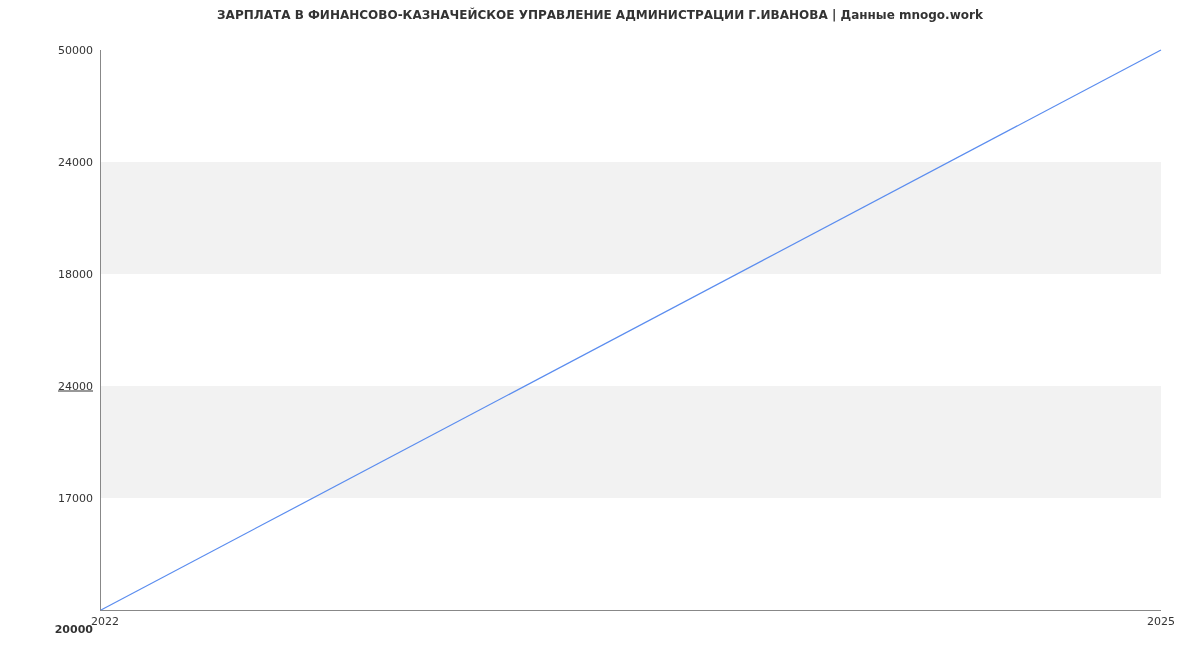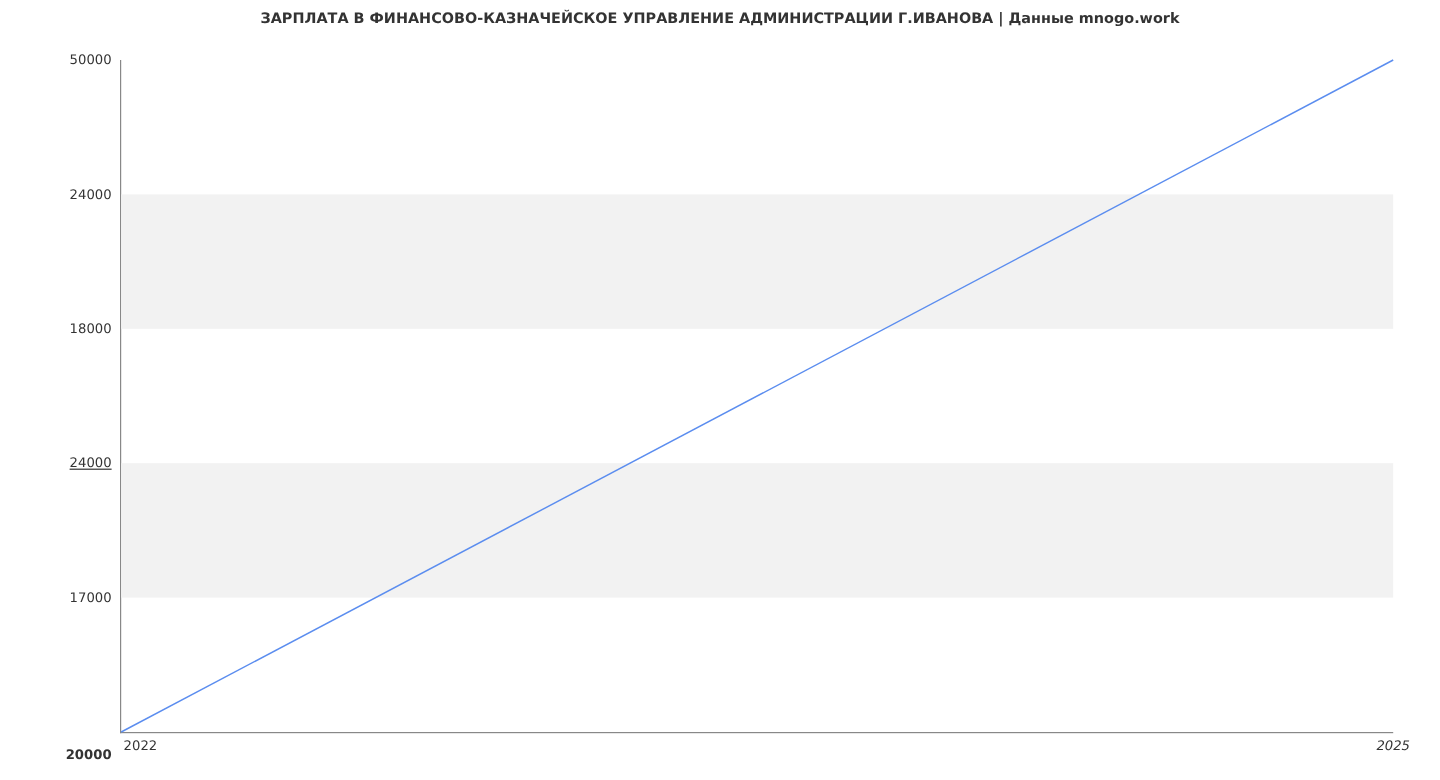--- a/index.html
+++ b/index.html
@@ -77,16 +77,16 @@
       <div class="band" style="top: 336px; height: 112px;"></div>
     <svg class="line-svg" viewBox="0 0 1060 560" preserveAspectRatio="none">
       <line x1="0" y1="560" x2="1060" y2="0" stroke="#5b8def" stroke-width="1.2"></line>
     </svg>
   <div class="ytick" style="top: 579px; font-weight: bold;">20000</div>
       <div class="ytick" style="top: 448px;">17000</div>
       <div class="ytick" style="top: 336px; text-decoration: underline;">24000</div>
       <div class="ytick" style="top: 224px;">18000</div>
       <div class="ytick" style="top: 112px;">24000</div>
       <div class="ytick" style="top: 0px;">50000</div>
-      <div class="xtick" style="left: 16px;">2022</div>
-      <div class="xtick" style="left: 1060px; font-style: italic;">2025</div>
+      <div class="xtick" style="left: 4px;">2022</div>
+      <div class="xtick" style="left: 1060px;">2025</div>
     </div>
 </div>
 
 </body></html>

